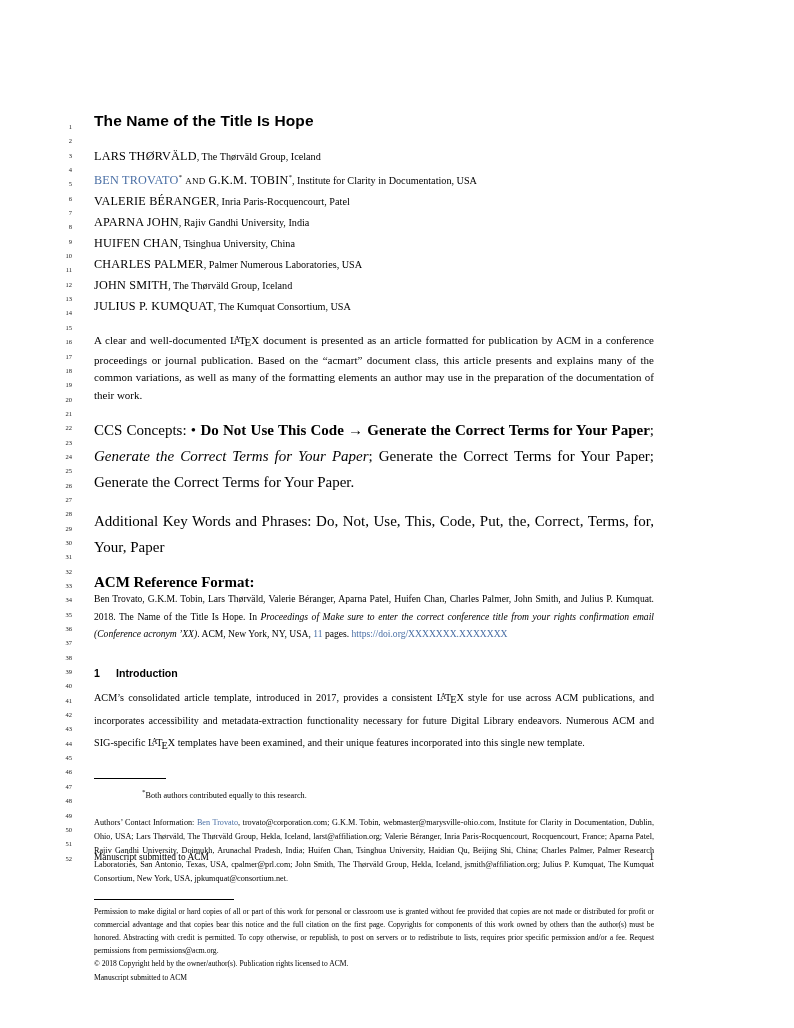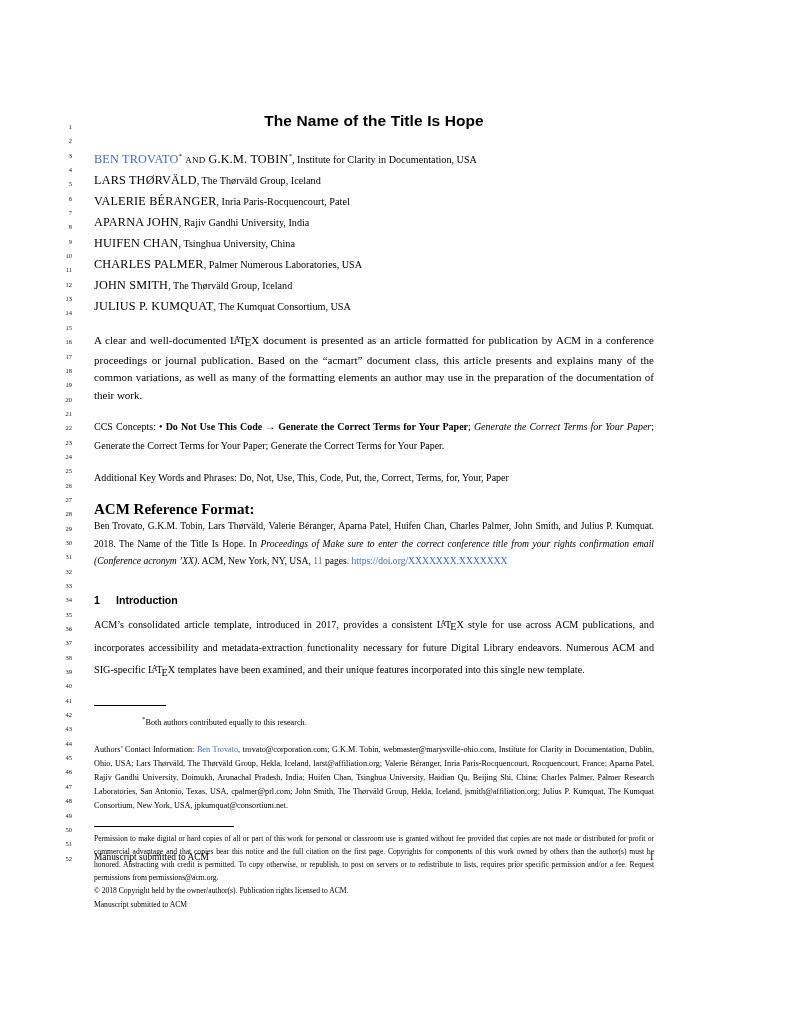--- a/index.html
+++ b/index.html
@@ -42,21 +42,20 @@
     width: 560px;
   }
 
   .title {
     font-family: "Liberation Sans", sans-serif;
     font-weight: bold;
     font-size: 15.5px;
     letter-spacing: 0.1px;
     color: #000;
     margin: 0 0 16px 0;
-    text-align: center;
   }
 
   .authors {
     margin-top: 12px;
   }
   .author-line {
     font-size: 10.5px;
     line-height: 21px;
     color: #000;
     white-space: nowrap;
@@ -71,22 +70,22 @@
   .sup { font-size: 7px; vertical-align: super; }
 
   .abstract {
     margin-top: 14px;
     font-size: 11px;
     line-height: 17.5px;
     text-align: justify;
   }
   .block {
     margin-top: 13px;
-    font-size: 10px;
-    line-height: 19px;
+    font-size: 15px;
+    line-height: 26px;
     text-align: justify;
   }
   .block b { font-weight: bold; }
   .block i { font-style: italic; }
 
   .refformat-head {
     margin-top: 14px;
     font-size: 15px;
     font-weight: bold;
     line-height: 16px;
@@ -216,22 +215,22 @@
       <div>50</div>
       <div>51</div>
       <div>52</div>
     </div>
 
   <div class="content">
 
     <div class="title">The Name of the Title Is Hope</div>
 
     <div class="authors" id="authors">
+        <div class="author-line"><span class="author-name">LARS THØRVÄLD</span><span class="author-aff">, The Thørväld Group, Iceland</span></div>
         <div class="author-line"><span class="author-name link">BEN TROVATO</span><span class="sup">*</span><span class="author-name"> and G.K.M. TOBIN</span><span class="sup">*</span><span class="author-aff">, Institute for Clarity in Documentation, USA</span></div>
-        <div class="author-line"><span class="author-name">LARS THØRVÄLD</span><span class="author-aff">, The Thørväld Group, Iceland</span></div>
         <div class="author-line"><span class="author-name">VALERIE BÉRANGER</span><span class="author-aff">, Inria Paris-Rocquencourt, Patel</span></div>
         <div class="author-line"><span class="author-name">APARNA JOHN</span><span class="author-aff">, Rajiv Gandhi University, India</span></div>
         <div class="author-line"><span class="author-name">HUIFEN CHAN</span><span class="author-aff">, Tsinghua University, China</span></div>
         <div class="author-line"><span class="author-name">CHARLES PALMER</span><span class="author-aff">, Palmer Numerous Laboratories, USA</span></div>
         <div class="author-line"><span class="author-name">JOHN SMITH</span><span class="author-aff">, The Thørväld Group, Iceland</span></div>
         <div class="author-line"><span class="author-name">JULIUS P. KUMQUAT</span><span class="author-aff">, The Kumquat Consortium, USA</span></div>
       </div>
 
     <div class="abstract">
       <span>A clear and well-documented </span><span class="latex">L<span class="a">A</span>T<span class="e">E</span>X</span><span> document is presented as an article formatted for publication by ACM in a conference proceedings or journal publication. Based on the “acmart” document class, this article presents and explains many of the common variations, as well as many of the formatting elements an author may use in the preparation of the documentation of their work.</span>

